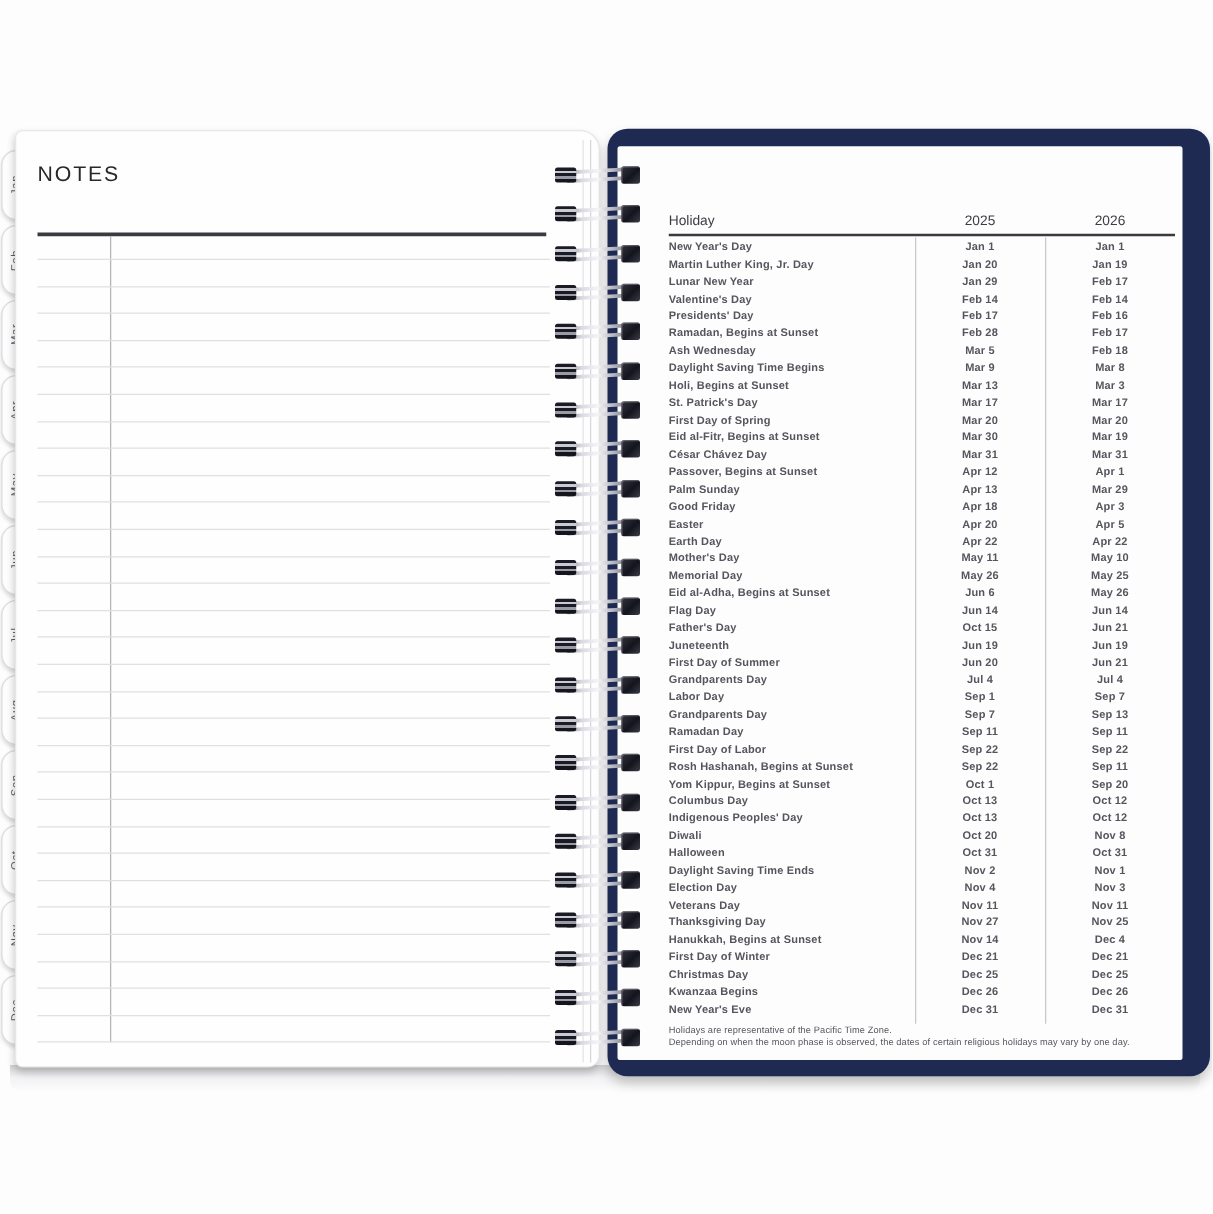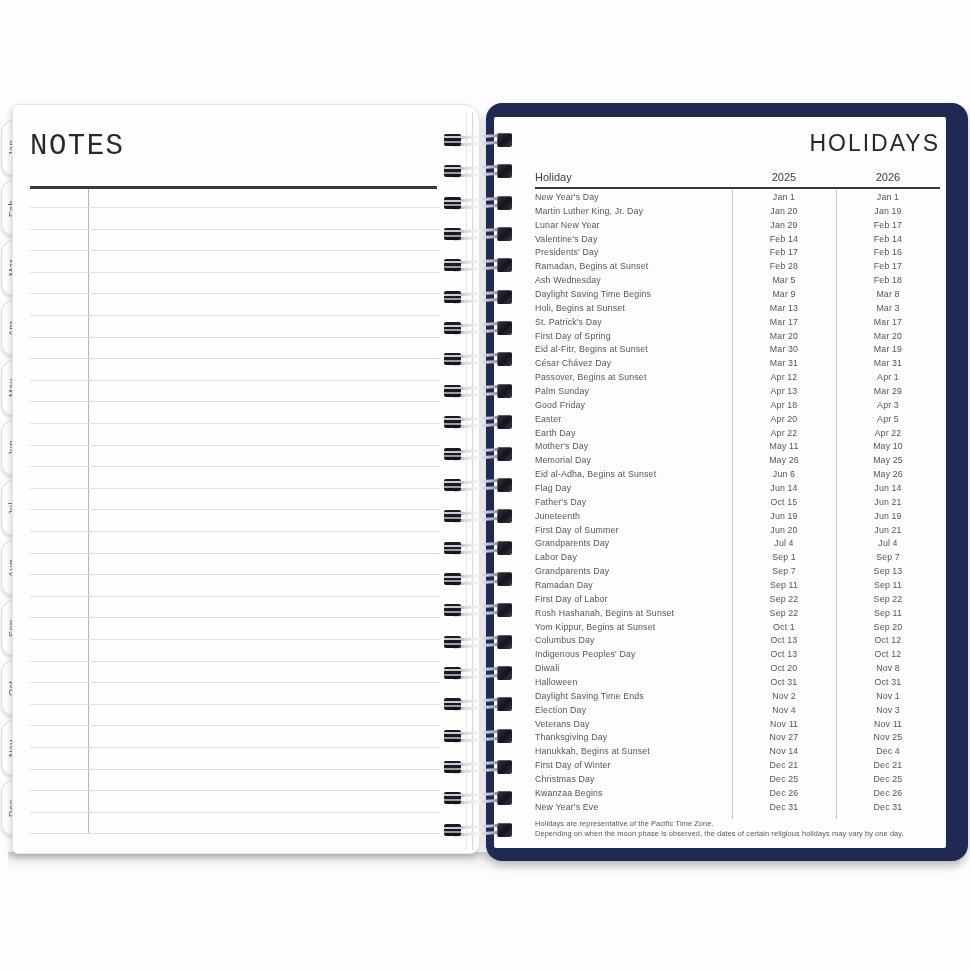--- a/index.html
+++ b/index.html
@@ -25,21 +25,21 @@
     z-index:1;
   }
   .month-tab span{
     position:absolute;left:2px;top:0;height:54px;width:16px;
     display:flex;align-items:center;justify-content:center;
     writing-mode:vertical-rl;transform:rotate(180deg);
     font-size:9px;color:#5d5d63;letter-spacing:.5px;
   }
   .notes-title{
     position:absolute;left:30px;top:130px;z-index:3;
-    font-size:29px;font-weight:500;letter-spacing:1.5px;color:#28282d;font-family:Liberation Mono, monospace;
+    font-size:17px;font-weight:500;letter-spacing:1.5px;color:#28282d;
   }
   .notes-rule{
     position:absolute;left:30px;top:186px;width:407px;height:3px;
     background:#3a3a41;z-index:3;
   }
   .notes-vline{
     position:absolute;left:88px;top:189px;width:1px;height:645px;
     background:#b4b4ba;z-index:3;
   }
   .ruled-line{
@@ -70,21 +70,21 @@
   }
   .table-head .col-year{text-align:center;}
   .head-rule{
     position:absolute;left:535px;top:187px;width:405px;height:2px;
     background:#393941;z-index:4;
   }
   .holiday-table{
     position:absolute;left:535px;top:190px;width:405px;z-index:4;
     display:grid;grid-template-columns:197px 104px 104px;
     grid-auto-rows:13.87px;
-    font-size:8.8px;color:#55555d;letter-spacing:.15px;
+    font-size:8.8px;color:#55555d;letter-spacing:.15px;font-weight:bold;
   }
   .holiday-table .cell{display:flex;align-items:center;white-space:nowrap;overflow:visible;}
   .holiday-table .cell.date{justify-content:center;}
   .col-divider{
     position:absolute;top:190px;width:1px;height:629px;background:#c7c7cc;z-index:4;
   }
   .footnote{
     position:absolute;left:535px;width:405px;z-index:4;
     font-size:7.4px;color:#55555d;line-height:9.5px;letter-spacing:.1px;
   }
@@ -192,21 +192,20 @@
       <div class="ruled-line" style="top: 725.4px;"></div>
       <div class="ruled-line" style="top: 747px;"></div>
       <div class="ruled-line" style="top: 768.6px;"></div>
       <div class="ruled-line" style="top: 790.2px;"></div>
       <div class="ruled-line" style="top: 811.8px;"></div>
       <div class="ruled-line" style="top: 833.4px;"></div>
     </div>
 
   <div class="right-cover"></div>
   <div class="right-page"></div>
-  <div class="holidays-title">HOLIDAYS</div>
 
   <div class="table-head">
     <div class="col-name">Holiday</div>
     <div class="col-year">2025</div>
     <div class="col-year">2026</div>
   </div>
   <div class="head-rule"></div>
   <div class="col-divider" style="left:732px;"></div>
   <div class="col-divider" style="left:836px;"></div>
 

